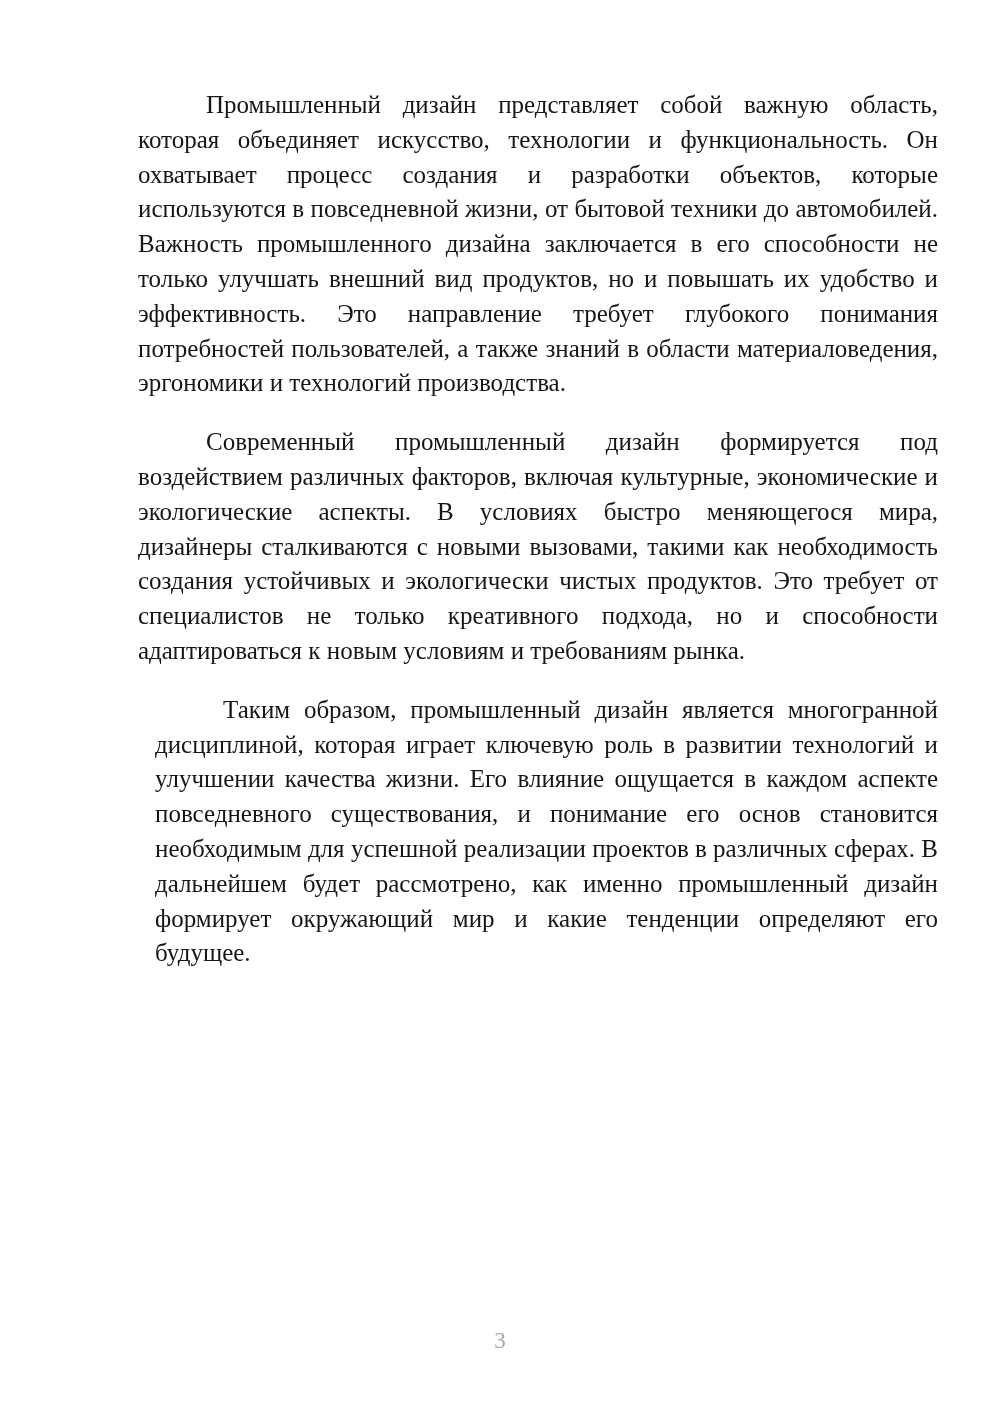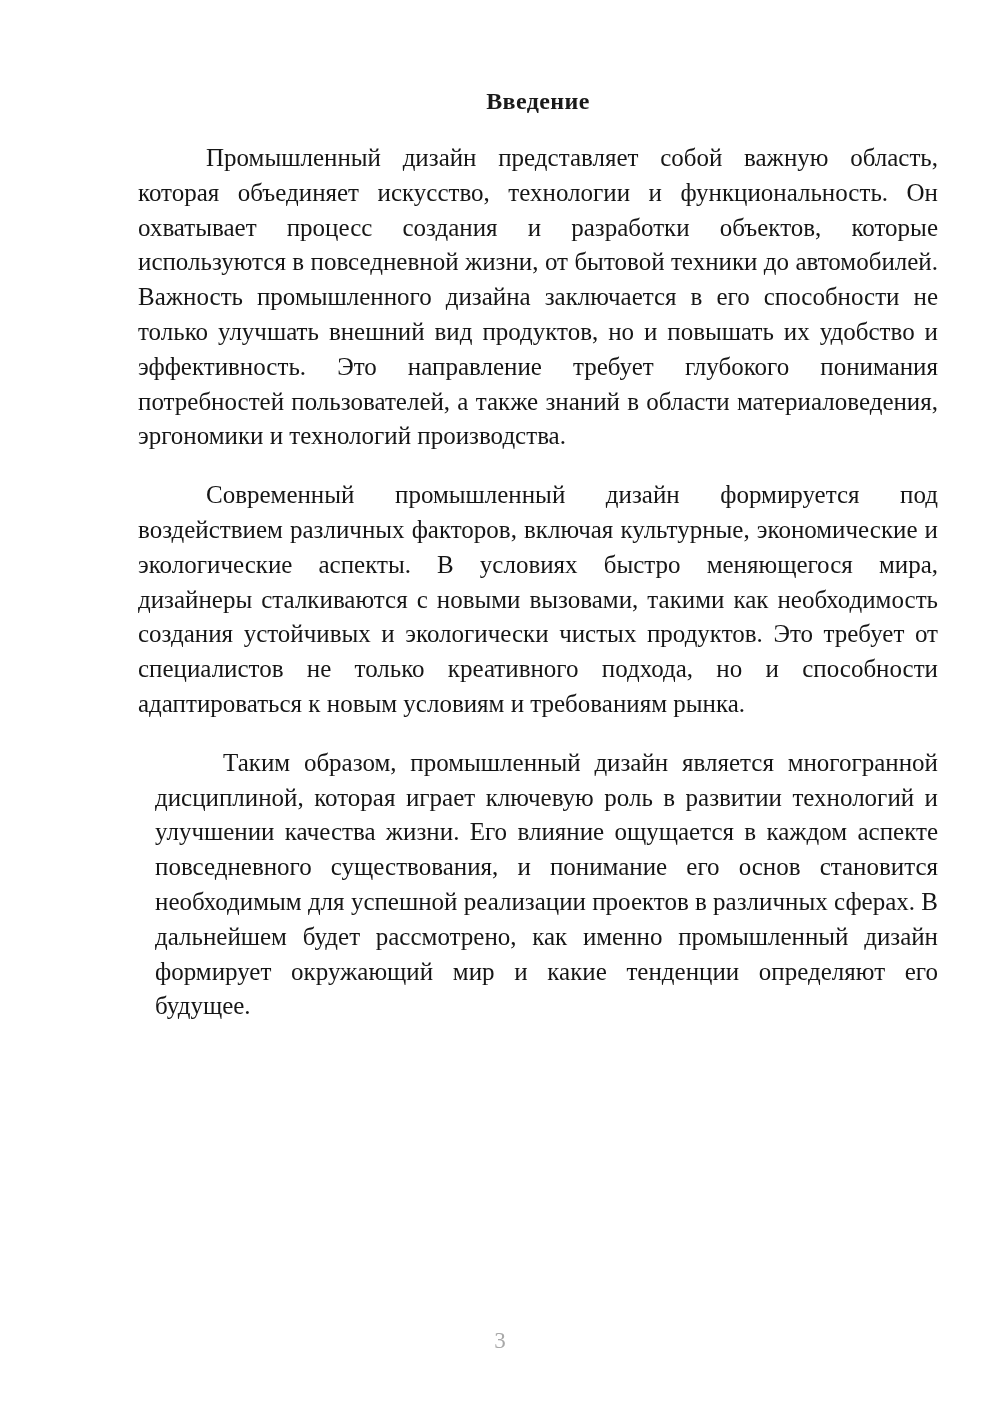--- a/index.html
+++ b/index.html
@@ -67,21 +67,20 @@
     color: #a8a8a8;
   }
 </style>
 </head>
 <body>
 
 <div class="page">
 
   <div class="content">
 
-    <h1 class="doc-title">Введение</h1>
 
     <p class="para">Промышленный дизайн представляет собой важную область, которая объединяет искусство, технологии и функциональность. Он охватывает процесс создания и разработки объектов, которые используются в повседневной жизни, от бытовой техники до автомобилей. Важность промышленного дизайна заключается в его способности не только улучшать внешний вид продуктов, но и повышать их удобство и эффективность. Это направление требует глубокого понимания потребностей пользователей, а также знаний в области материаловедения, эргономики и технологий производства.</p>
 
     <p class="para">Современный промышленный дизайн формируется под воздействием различных факторов, включая культурные, экономические и экологические аспекты. В условиях быстро меняющегося мира, дизайнеры сталкиваются с новыми вызовами, такими как необходимость создания устойчивых и экологически чистых продуктов. Это требует от специалистов не только креативного подхода, но и способности адаптироваться к новым условиям и требованиям рынка.</p>
 
     <p class="para">Таким образом, промышленный дизайн является многогранной дисциплиной, которая играет ключевую роль в развитии технологий и улучшении качества жизни. Его влияние ощущается в каждом аспекте повседневного существования, и понимание его основ становится необходимым для успешной реализации проектов в различных сферах. В дальнейшем будет рассмотрено, как именно промышленный дизайн формирует окружающий мир и какие тенденции определяют его будущее.</p>
 
   </div>
 
   <div class="page-number">3</div>

